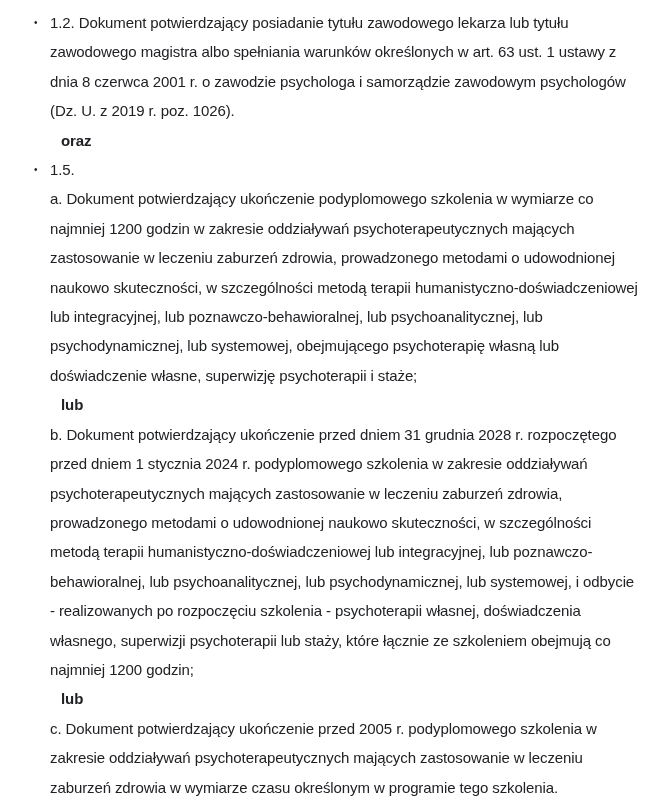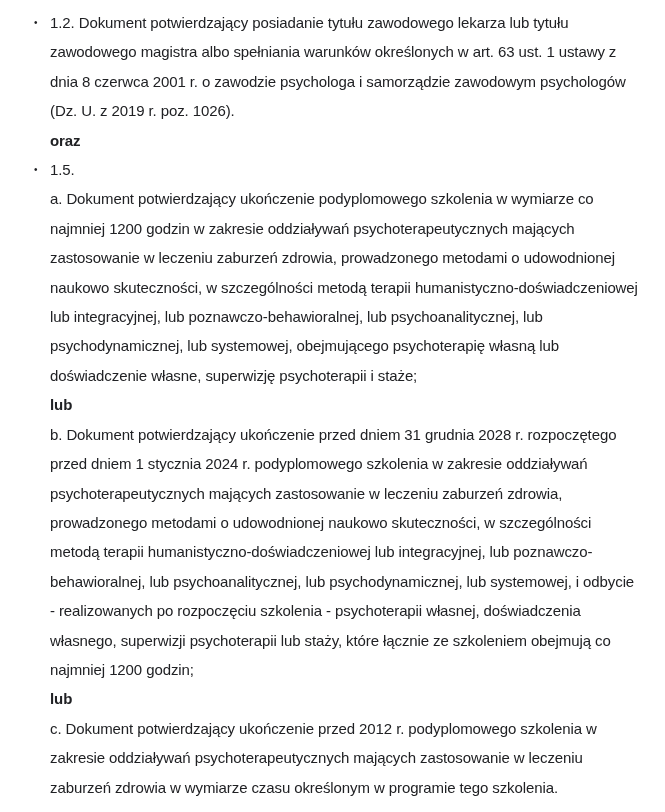--- a/index.html
+++ b/index.html
@@ -33,20 +33,21 @@
     width: 12px;
     font-size: 10px;
     line-height: 29.4px;
     color: #202124;
   }
   .para {
     margin: 0;
   }
   .bold {
     font-weight: 700;
+    margin-left: 11px;
   }
 </style>
 </head>
 <body>
 
 <div class="doc">
 
   <div class="list-item">
     <span class="bullet">•</span>
     <div class="item-content">
@@ -56,17 +57,17 @@
   </div>
 
   <div class="list-item">
     <span class="bullet">•</span>
     <div class="item-content">
       <p class="para">1.5.</p>
       <p class="para">a. Dokument potwierdzający ukończenie podyplomowego szkolenia w wymiarze co najmniej 1200 godzin w zakresie oddziaływań psychoterapeutycznych mających zastosowanie w leczeniu zaburzeń zdrowia, prowadzonego metodami o udowodnionej naukowo skuteczności, w szczególności metodą terapii humanistyczno-doświadczeniowej lub integracyjnej, lub poznawczo-behawioralnej, lub psychoanalitycznej, lub psychodynamicznej, lub systemowej, obejmującego psychoterapię własną lub doświadczenie własne, superwizję psychoterapii i staże;</p>
       <p class="para bold">lub</p>
       <p class="para">b. Dokument potwierdzający ukończenie przed dniem 31 grudnia 2028 r. rozpoczętego przed dniem 1 stycznia 2024 r. podyplomowego szkolenia w zakresie oddziaływań psychoterapeutycznych mających zastosowanie w leczeniu zaburzeń zdrowia, prowadzonego metodami o udowodnionej naukowo skuteczności, w szczególności metodą terapii humanistyczno-doświadczeniowej lub integracyjnej, lub poznawczo-behawioralnej, lub psychoanalitycznej, lub psychodynamicznej, lub systemowej, i odbycie - realizowanych po rozpoczęciu szkolenia - psychoterapii własnej, doświadczenia własnego, superwizji psychoterapii lub staży, które łącznie ze szkoleniem obejmują co najmniej 1200 godzin;</p>
       <p class="para bold">lub</p>
-      <p class="para">c. Dokument potwierdzający ukończenie przed 2012 r. podyplomowego szkolenia w zakresie oddziaływań psychoterapeutycznych mających zastosowanie w leczeniu zaburzeń zdrowia w wymiarze czasu określonym w programie tego szkolenia.</p>
+      <p class="para">c. Dokument potwierdzający ukończenie przed 2005 r. podyplomowego szkolenia w zakresie oddziaływań psychoterapeutycznych mających zastosowanie w leczeniu zaburzeń zdrowia w wymiarze czasu określonym w programie tego szkolenia.</p>
     </div>
   </div>
 
 </div>
 
 </body></html>

